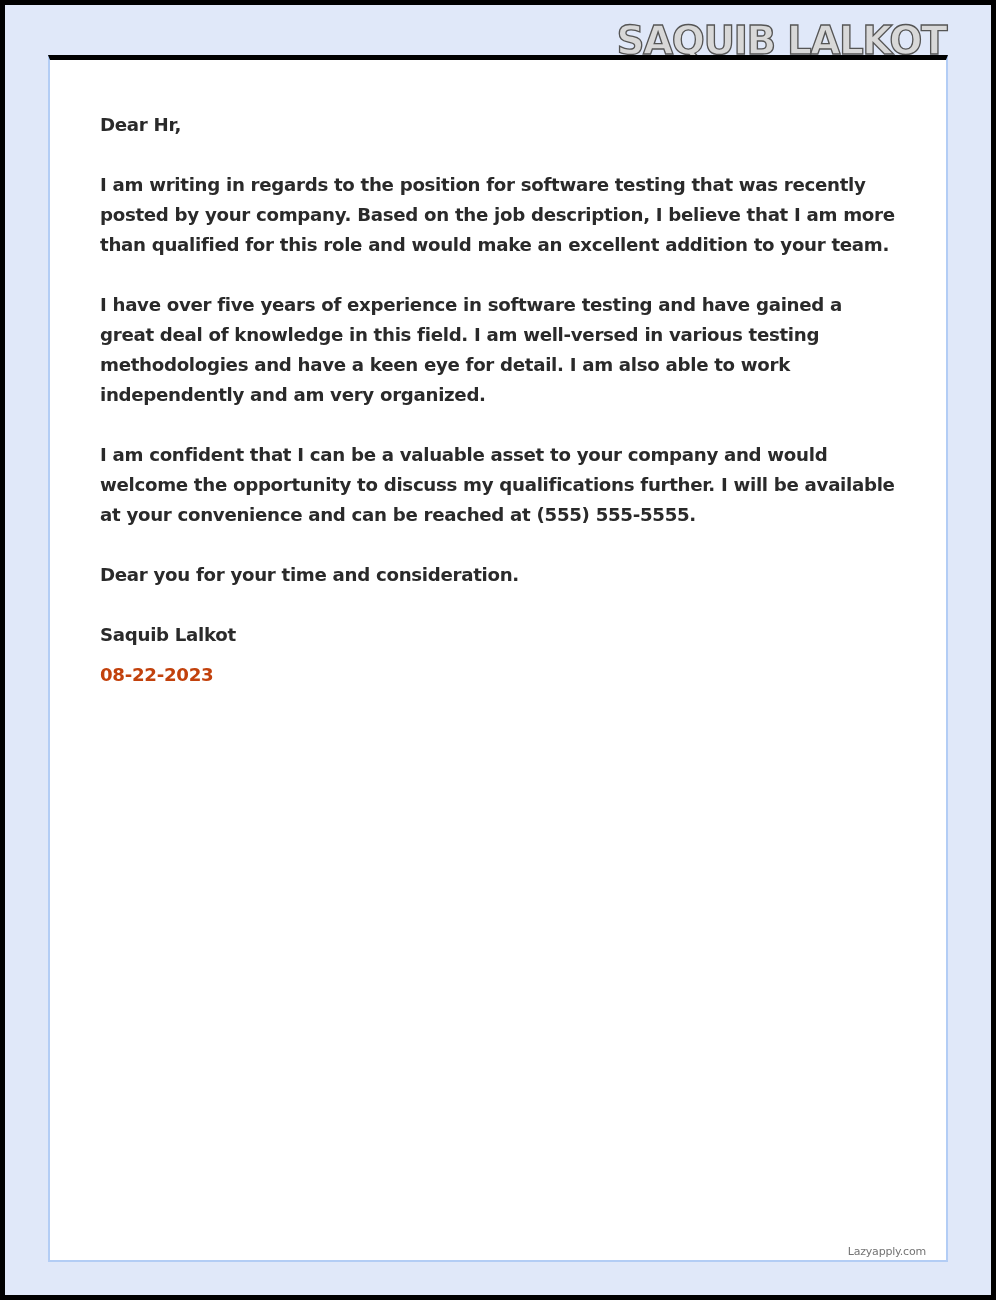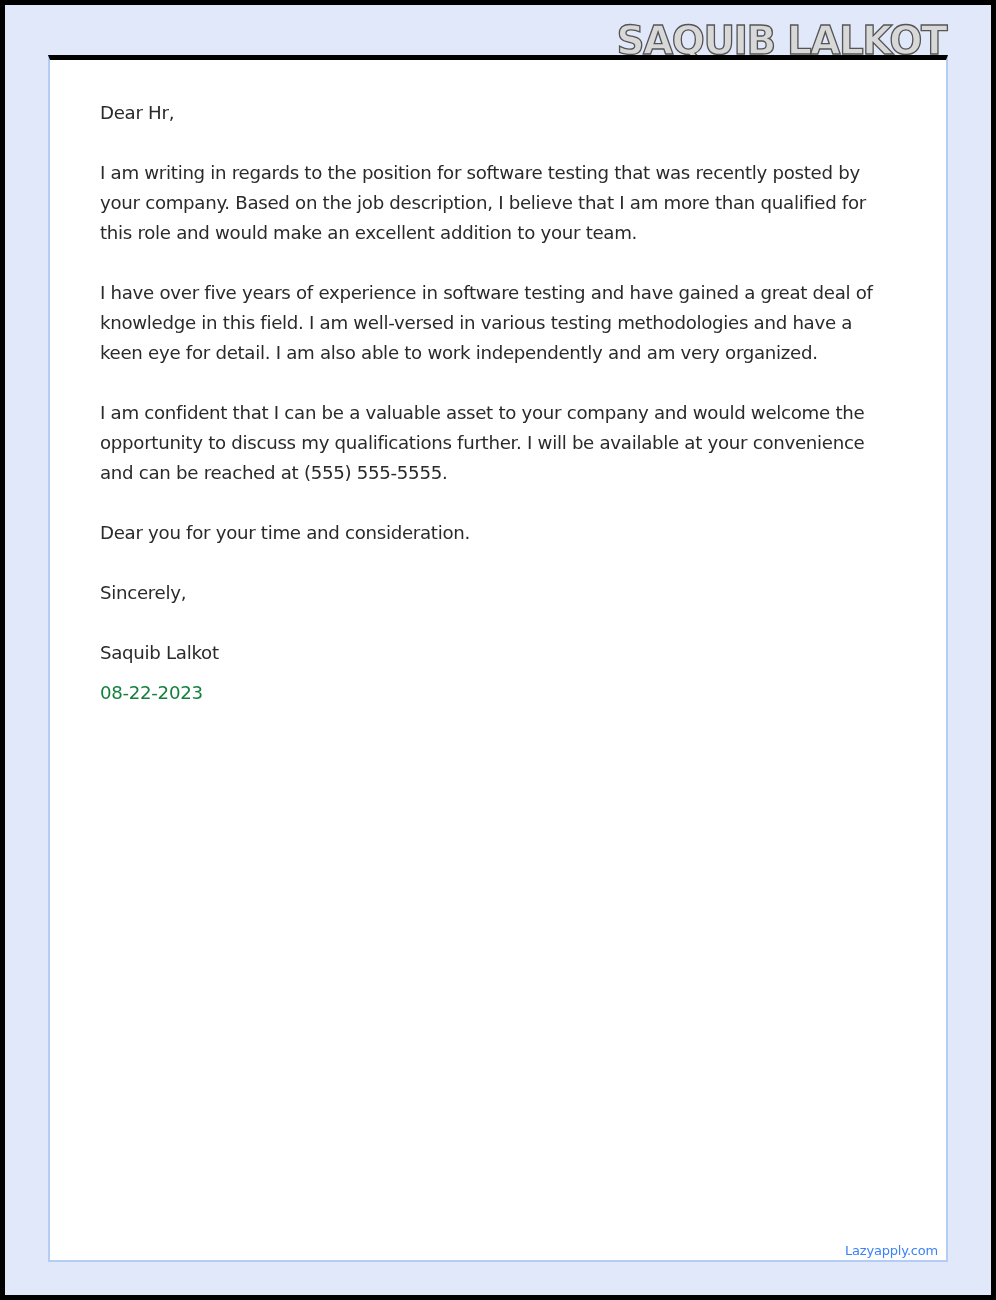--- a/index.html
+++ b/index.html
@@ -27,48 +27,48 @@
     position: absolute;
     left: 43px; top: 50px;
     width: 900px; height: 1207px;
     box-sizing: border-box;
     background: #fff;
     border: 2px solid #b3cdf5;
     border-top: 5px solid #000;
   }
   .letter {
     position: absolute;
-    left: 50px; top: 38px;
+    left: 50px; top: 50px;
     width: 800px;
     font-size: 18.2px;
     line-height: 30px;
     color: #2a2a2a;
     letter-spacing: -0.3px;
+    font-weight: bold;
   }
   .letter p { margin: 0 0 30px 0; }
   .letter p.sig { margin-bottom: 10px; }
-  .letter .date { color: #15803d; margin: 0; }
+  .letter .date { color: #c2410c; margin: 0; }
   .footer-brand {
     position: absolute;
-    right: 8px; bottom: 2px;
-    font-size: 13px;
-    color: #3b82f6;
+    right: 20px; bottom: 2px;
+    font-size: 11px;
+    color: #737373;
     letter-spacing: -0.2px;
   }
 </style>
 </head>
 <body>
 
 <h1 class="name-header">SAQUIB LALKOT</h1>
 
 <div class="page">
   <div class="letter">
     <p>Dear Hr,</p>
     <p>I am writing in regards to the position for software testing that was recently posted by your company. Based on the job description, I believe that I am more than qualified for this role and would make an excellent addition to your team.</p>
     <p>I have over five years of experience in software testing and have gained a great deal of knowledge in this field. I am well-versed in various testing methodologies and have a keen eye for detail. I am also able to work independently and am very organized.</p>
     <p>I am confident that I can be a valuable asset to your company and would welcome the opportunity to discuss my qualifications further. I will be available at your convenience and can be reached at (555) 555-5555.</p>
     <p>Dear you for your time and consideration.</p>
-    <p>Sincerely,</p>
     <p class="sig">Saquib Lalkot</p>
     <p class="date">08-22-2023</p>
   </div>
   <div class="footer-brand">Lazyapply.com</div>
 </div>
 
 </body></html>

